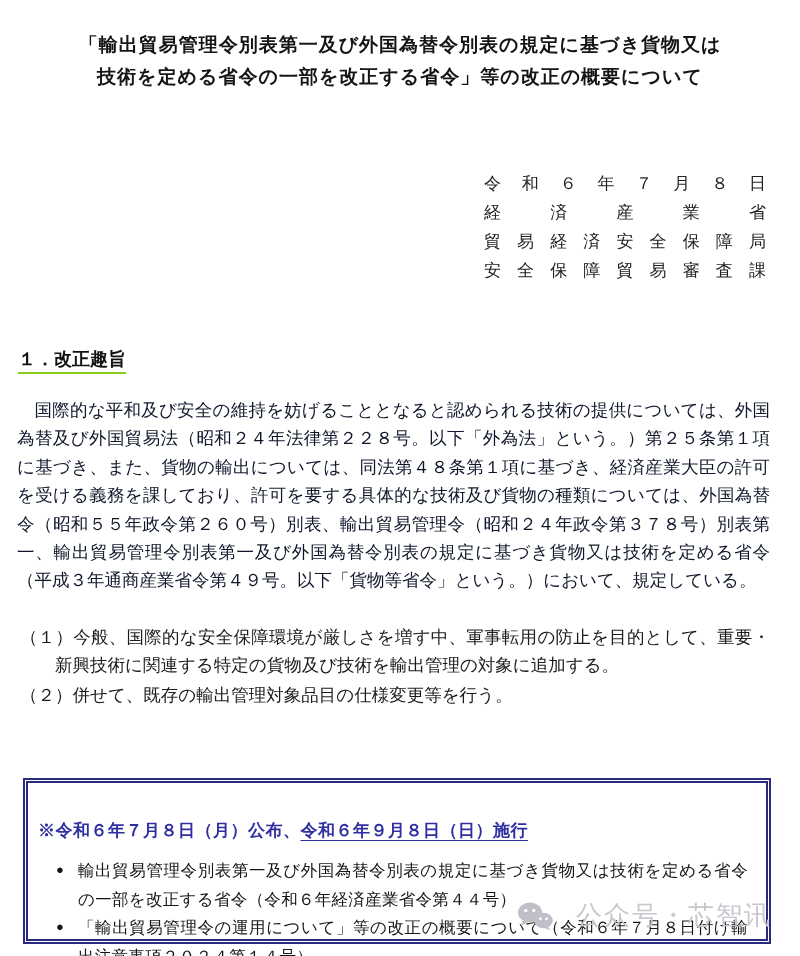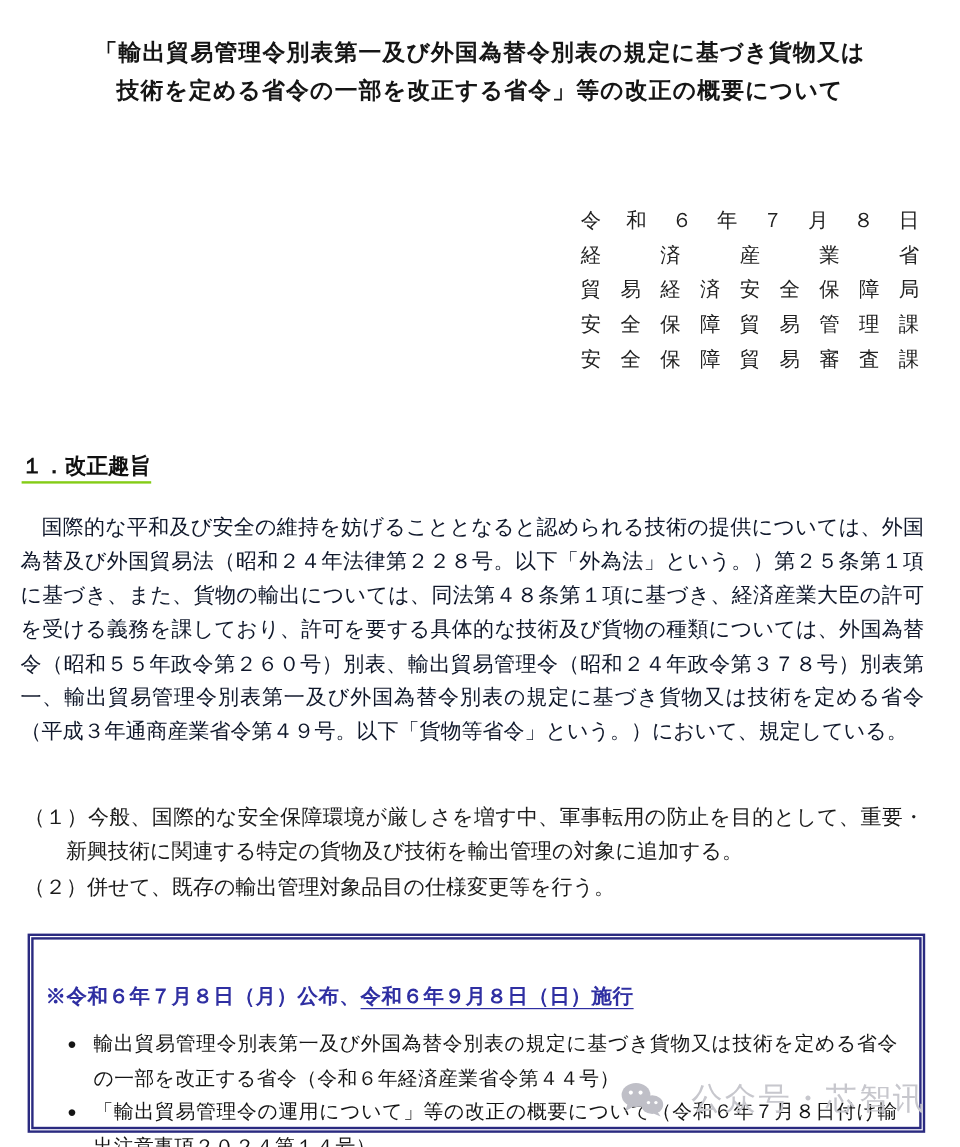--- a/index.html
+++ b/index.html
@@ -66,21 +66,21 @@
   
   .item {
     margin: 0 30px 0 20px;
     font-size: 17.5px;
     line-height: 28.4px;
     text-align: justify;
     padding-left: 2em;
     text-indent: -2em;
     color: #1b1b1b;
   }
-  .item-1 { margin-top: 43px; }
+  .item-1 { margin-top: 28px; }
   .item-2 { margin-top: 1px; }
 
   
   .notice-box {
     position: absolute;
     left: 23px; top: 778px;
     width: 748px; height: 166px;
     border: 5px double #2a2a80;
     padding: 8px 14px 10px 10px;
     background: #ffffff;
@@ -138,21 +138,20 @@
 
   <div class="doc-title">
     <div>「輸出貿易管理令別表第一及び外国為替令別表の規定に基づき貨物又は</div>
     <div>技術を定める省令の一部を改正する省令」等の改正の概要について</div>
   </div>
 
   <div class="issuer-block">
     <div class="issuer-line">令 和 ６ 年 ７ 月 ８ 日</div>
     <div class="issuer-line">経 済 産 業 省</div>
     <div class="issuer-line">貿 易 経 済 安 全 保 障 局</div>
-    <div class="issuer-line">安 全 保 障 貿 易 管 理 課</div>
     <div class="issuer-line">安 全 保 障 貿 易 審 査 課</div>
   </div>
 
   <div class="section-heading">
     <span class="underline">１．改正趣旨</span>
   </div>
 
   <p class="main-paragraph">国際的な平和及び安全の維持を妨げることとなると認められる技術の提供については、外国為替及び外国貿易法（昭和２４年法律第２２８号。以下「外為法」という。）第２５条第１項に基づき、また、貨物の輸出については、同法第４８条第１項に基づき、経済産業大臣の許可を受ける義務を課しており、許可を要する具体的な技術及び貨物の種類については、外国為替令（昭和５５年政令第２６０号）別表、輸出貿易管理令（昭和２４年政令第３７８号）別表第一、輸出貿易管理令別表第一及び外国為替令別表の規定に基づき貨物又は技術を定める省令（平成３年通商産業省令第４９号。以下「貨物等省令」という。）において、規定している。</p>
 
   <p class="item item-1">（１）今般、国際的な安全保障環境が厳しさを増す中、軍事転用の防止を目的として、重要・新興技術に関連する特定の貨物及び技術を輸出管理の対象に追加する。</p>

